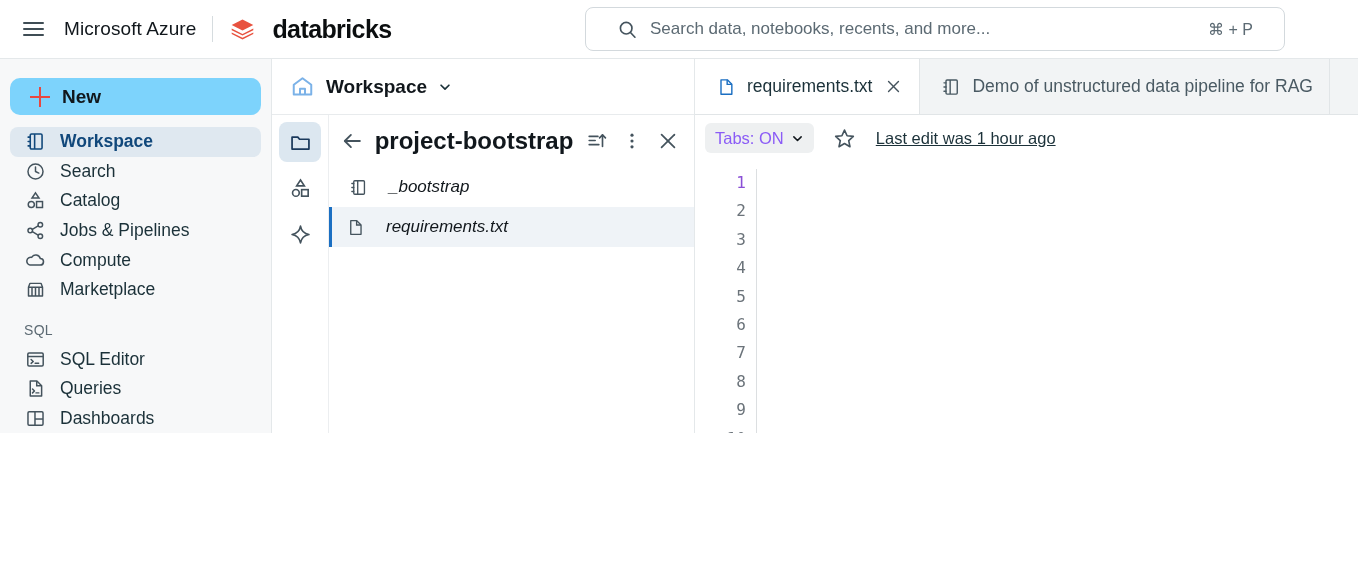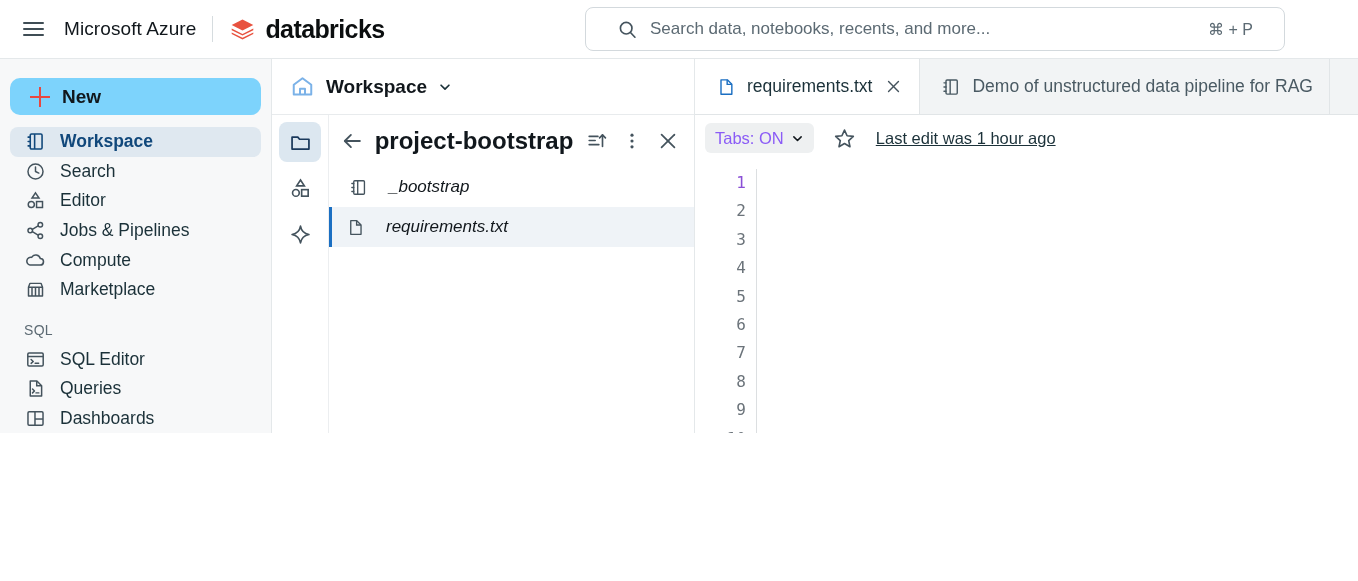--- a/index.html
+++ b/index.html
@@ -20,21 +20,21 @@
     border-bottom: 1px solid #e4e8ea;
     padding-left: 18px;
     position: relative; z-index: 5;
   }
   .hamburger { width: 30px; height: 30px; display:flex; flex-direction: column; justify-content: center; align-items:center; gap:4px; cursor:pointer; }
   .hamburger span { display:block; width: 21px; height: 2px; background: #3f4d55; border-radius: 1px; }
   .brand-azure {
     margin-left: 16px; font-size: 19px; color: #11171c; letter-spacing: .1px; white-space: nowrap;
   }
   .brand-divider { width: 1px; height: 26px; background: #d6dcdf; margin: 0 16px; }
-  .brand-db { display: flex; align-items: center; gap: 9px; }
+  .brand-db { display: flex; align-items: center; gap: 16px; }
   .db-word { font-size: 25px; font-weight: bold; color: #0b0e0f; letter-spacing: -0.6px; }
   .search-wrap {
     position: absolute; left: 585px; top: 7px;
     width: 700px; height: 44px;
     border: 1px solid #d3d9dd; border-radius: 8px;
     background: #fff;
     display:flex; align-items:center; padding: 0 31px; gap: 12px;
     cursor: text;
   }
   .search-placeholder { flex: 1; font-size: 17px; color: #5c6a73; }
@@ -211,21 +211,21 @@
       </div>
 
       <div class="nav-item">
         <span class="ico">
           <svg width="21" height="21" viewBox="0 0 24 24" fill="none" stroke="#44535d" stroke-width="1.7">
             <polygon points="12,3.2 16,9.2 8,9.2"></polygon>
               <circle cx="7.2" cy="16.6" r="3.5"></circle>
               <rect x="13.2" y="13.2" width="6.8" height="6.8"></rect>
           </svg>
         </span>
-        <span class="nav-label">Editor</span>
+        <span class="nav-label">Catalog</span>
       </div>
 
       <div class="nav-item">
         <span class="ico">
           <svg width="21" height="21" viewBox="0 0 24 24" fill="none" stroke="#44535d" stroke-width="1.7">
             <circle cx="17.5" cy="5.5" r="2.6"></circle>
               <circle cx="6" cy="12" r="2.6"></circle>
               <circle cx="17.5" cy="18.5" r="2.6"></circle>
             <path d="M15 6.8 8.4 10.8M8.4 13.2 15 17.2" stroke-linecap="round"></path>
           </svg>

